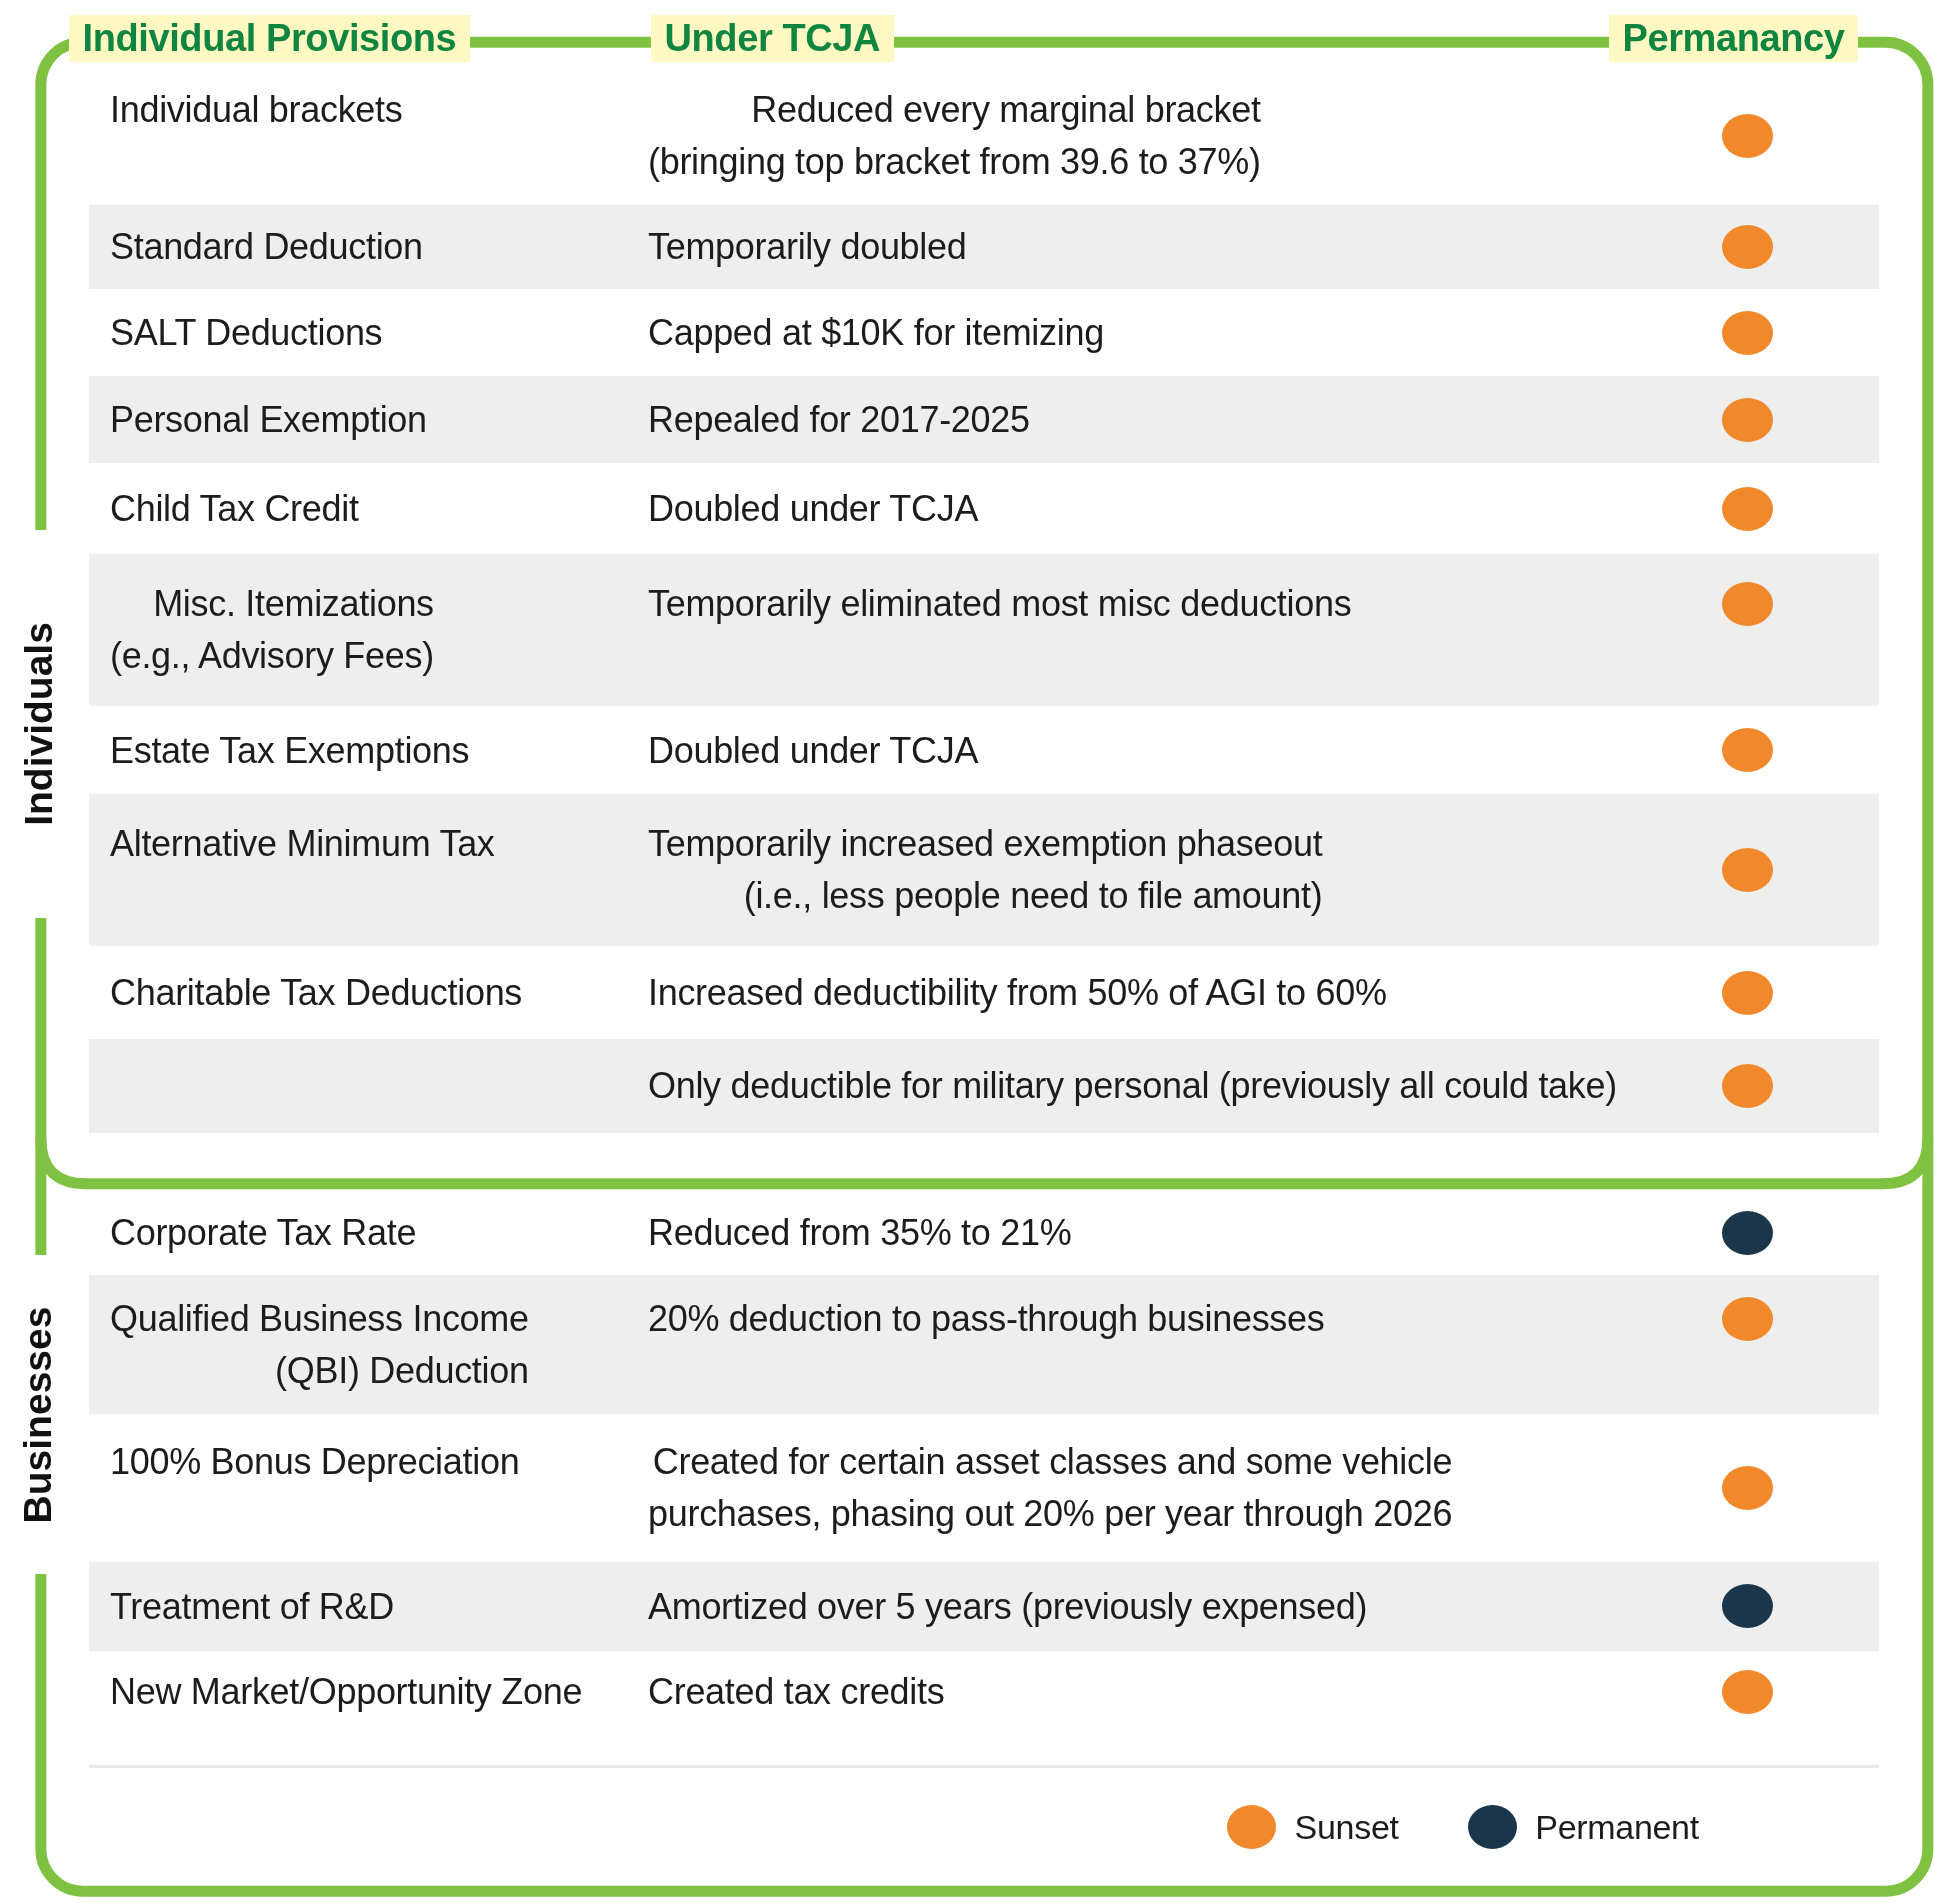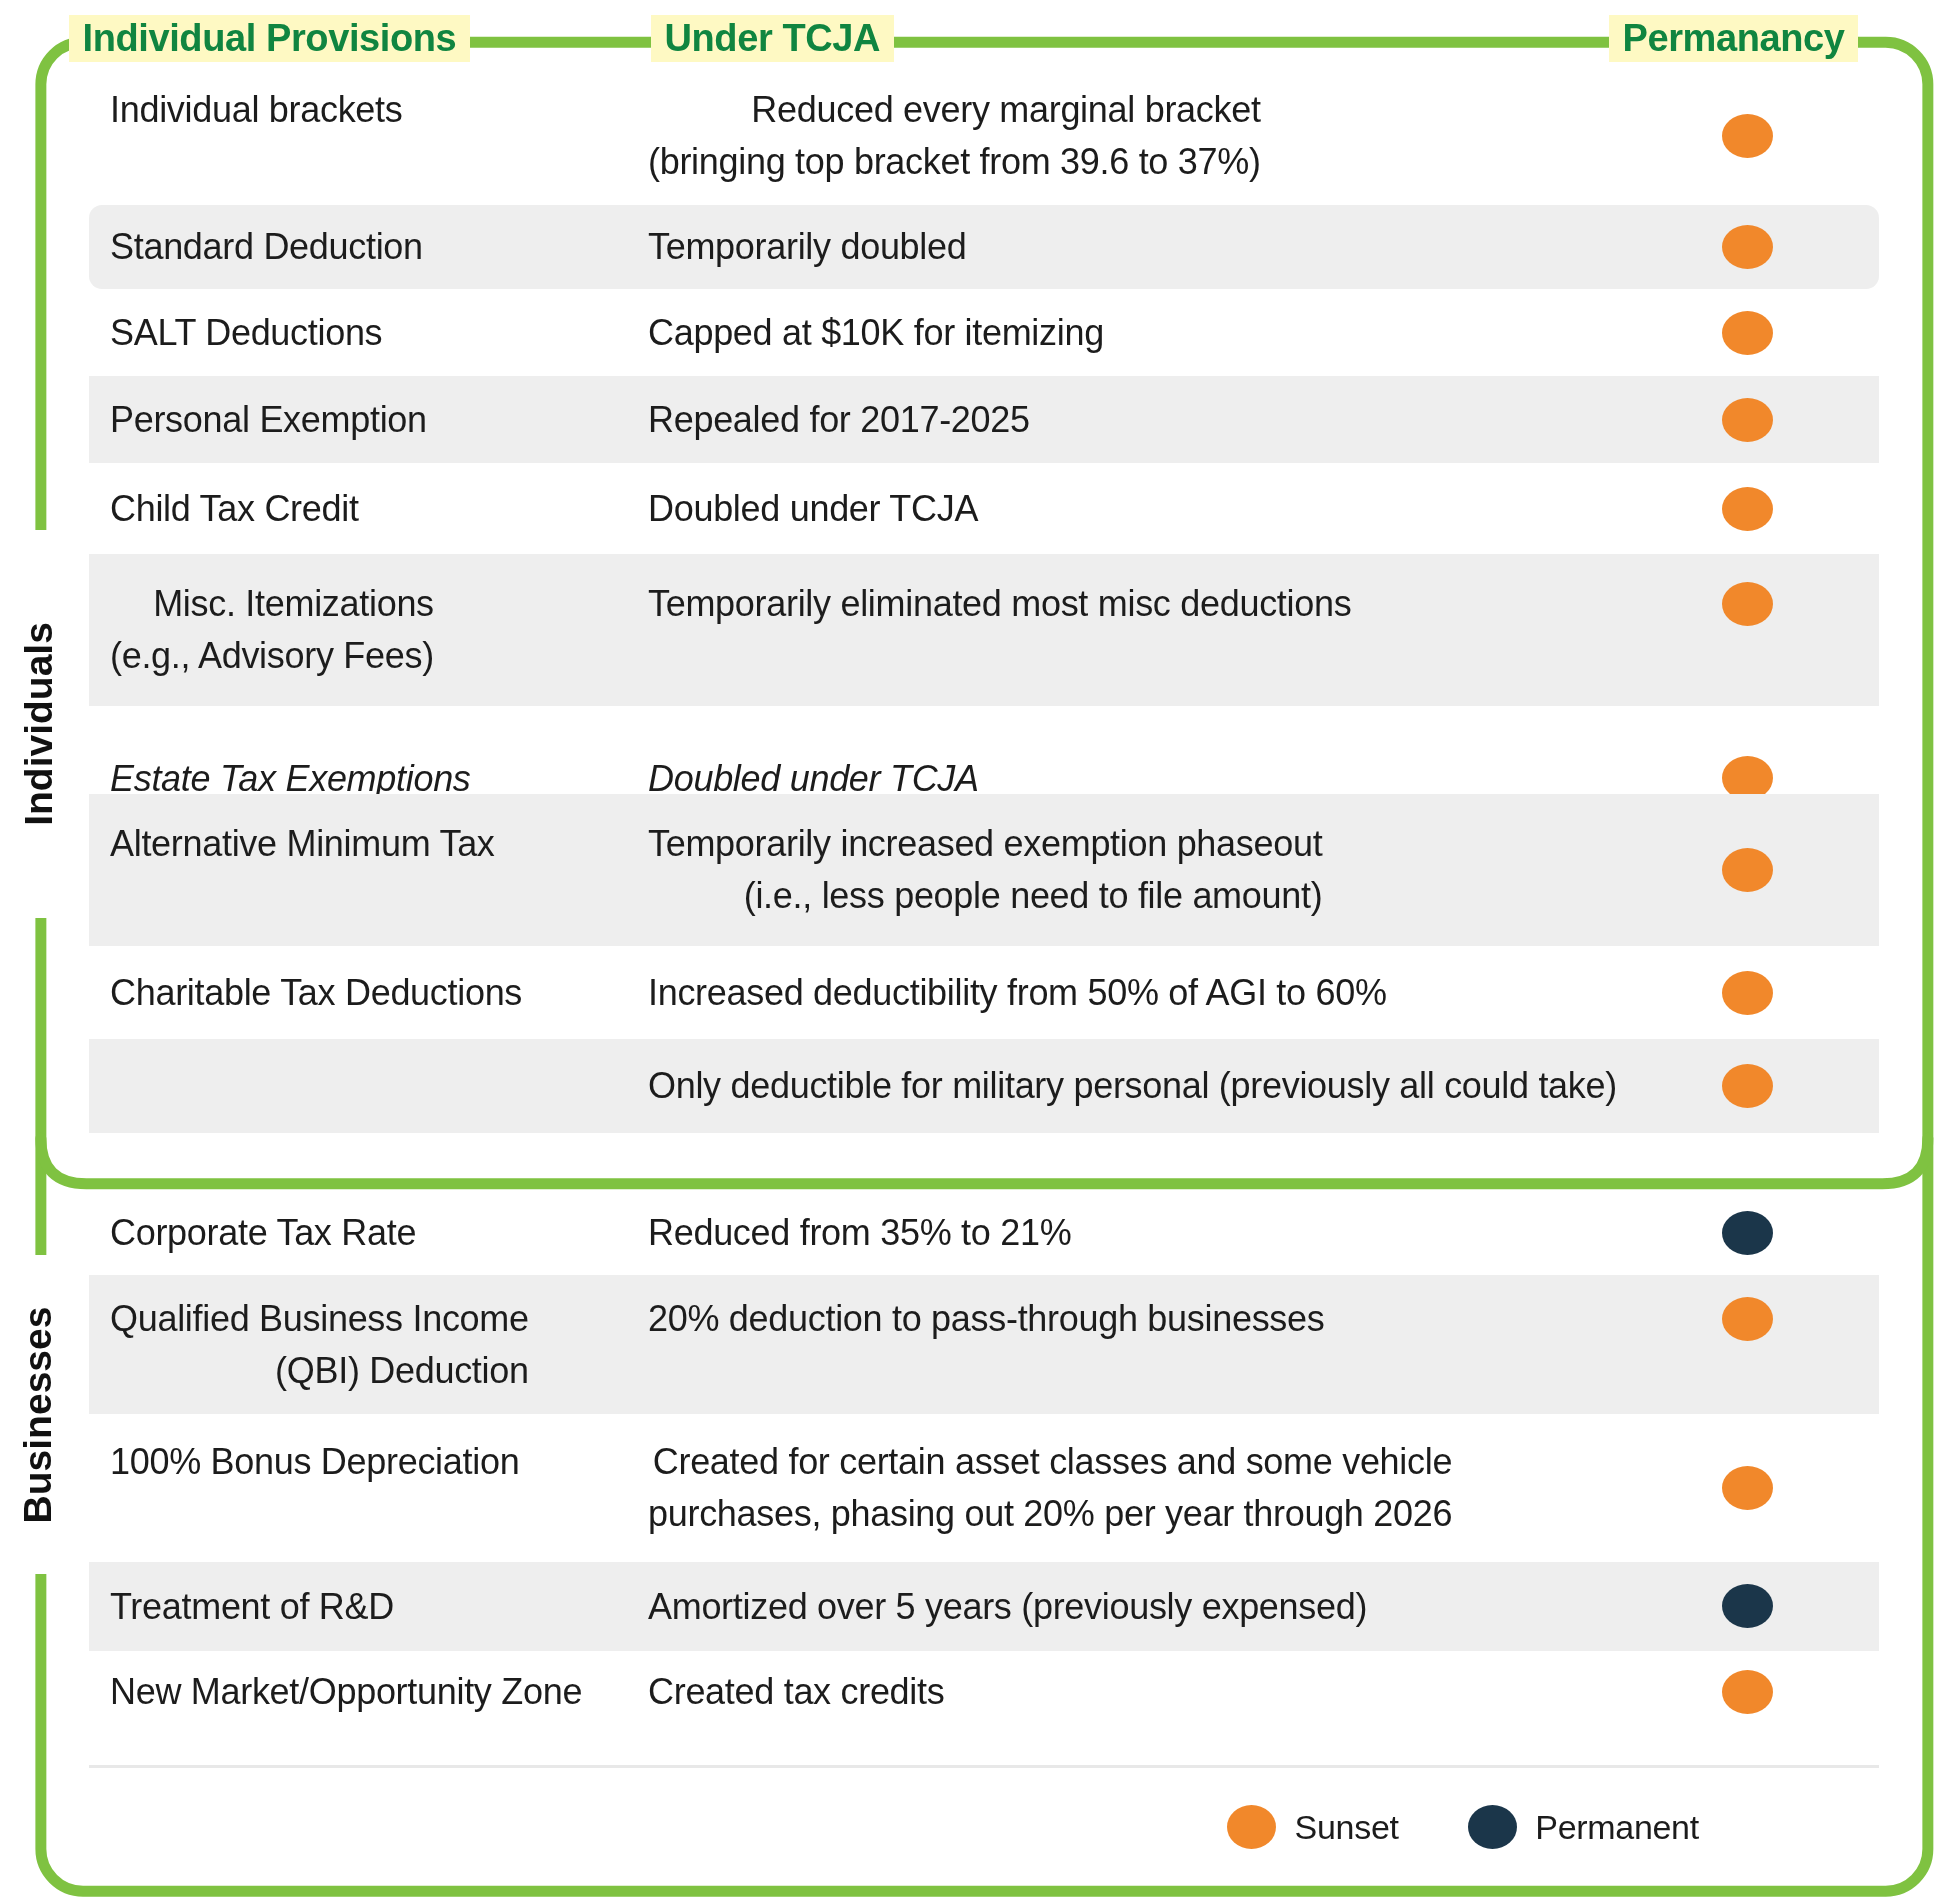--- a/index.html
+++ b/index.html
@@ -63,21 +63,21 @@
       <div class="row" style="top: 66px; height: 139px;">
       <div class="cell label shift-up">
           <div class="line">Individual brackets</div>
         </div>
       <div class="cell desc">
           <div class="line">Reduced every marginal bracket</div>
           <div class="line">(bringing top bracket from 39.6 to 37%)</div>
         </div>
       <span class="dot" style="background: rgb(241, 136, 43); top: 48px;"></span>
     </div>
-      <div class="row shaded" style="top: 205px; height: 84px; border-radius: 13px;">
+      <div class="row shaded" style="top: 205px; height: 84px;">
       <div class="cell label">
           <div class="line">Standard Deduction</div>
         </div>
       <div class="cell desc">
           <div class="line">Temporarily doubled</div>
         </div>
       <span class="dot" style="background: rgb(241, 136, 43); top: 20px;"></span>
     </div>
       <div class="row" style="top: 289px; height: 87px;">
       <div class="cell label">
@@ -109,21 +109,21 @@
       <div class="row shaded" style="top: 554px; height: 152px;">
       <div class="cell label">
           <div class="line">Misc. Itemizations</div>
           <div class="line">(e.g., Advisory Fees)</div>
         </div>
       <div class="cell desc shift-up">
           <div class="line">Temporarily eliminated most misc deductions</div>
         </div>
       <span class="dot" style="background: rgb(241, 136, 43); top: 28px;"></span>
     </div>
-      <div class="row" style="top: 734px; height: 89px; font-style: italic;">
+      <div class="row" style="top: 706px; height: 89px;">
       <div class="cell label">
           <div class="line">Estate Tax Exemptions</div>
         </div>
       <div class="cell desc">
           <div class="line">Doubled under TCJA</div>
         </div>
       <span class="dot" style="background: rgb(241, 136, 43); top: 22.3px;"></span>
     </div>
       <div class="row shaded" style="top: 794px; height: 152px;">
       <div class="cell label shift-up">

